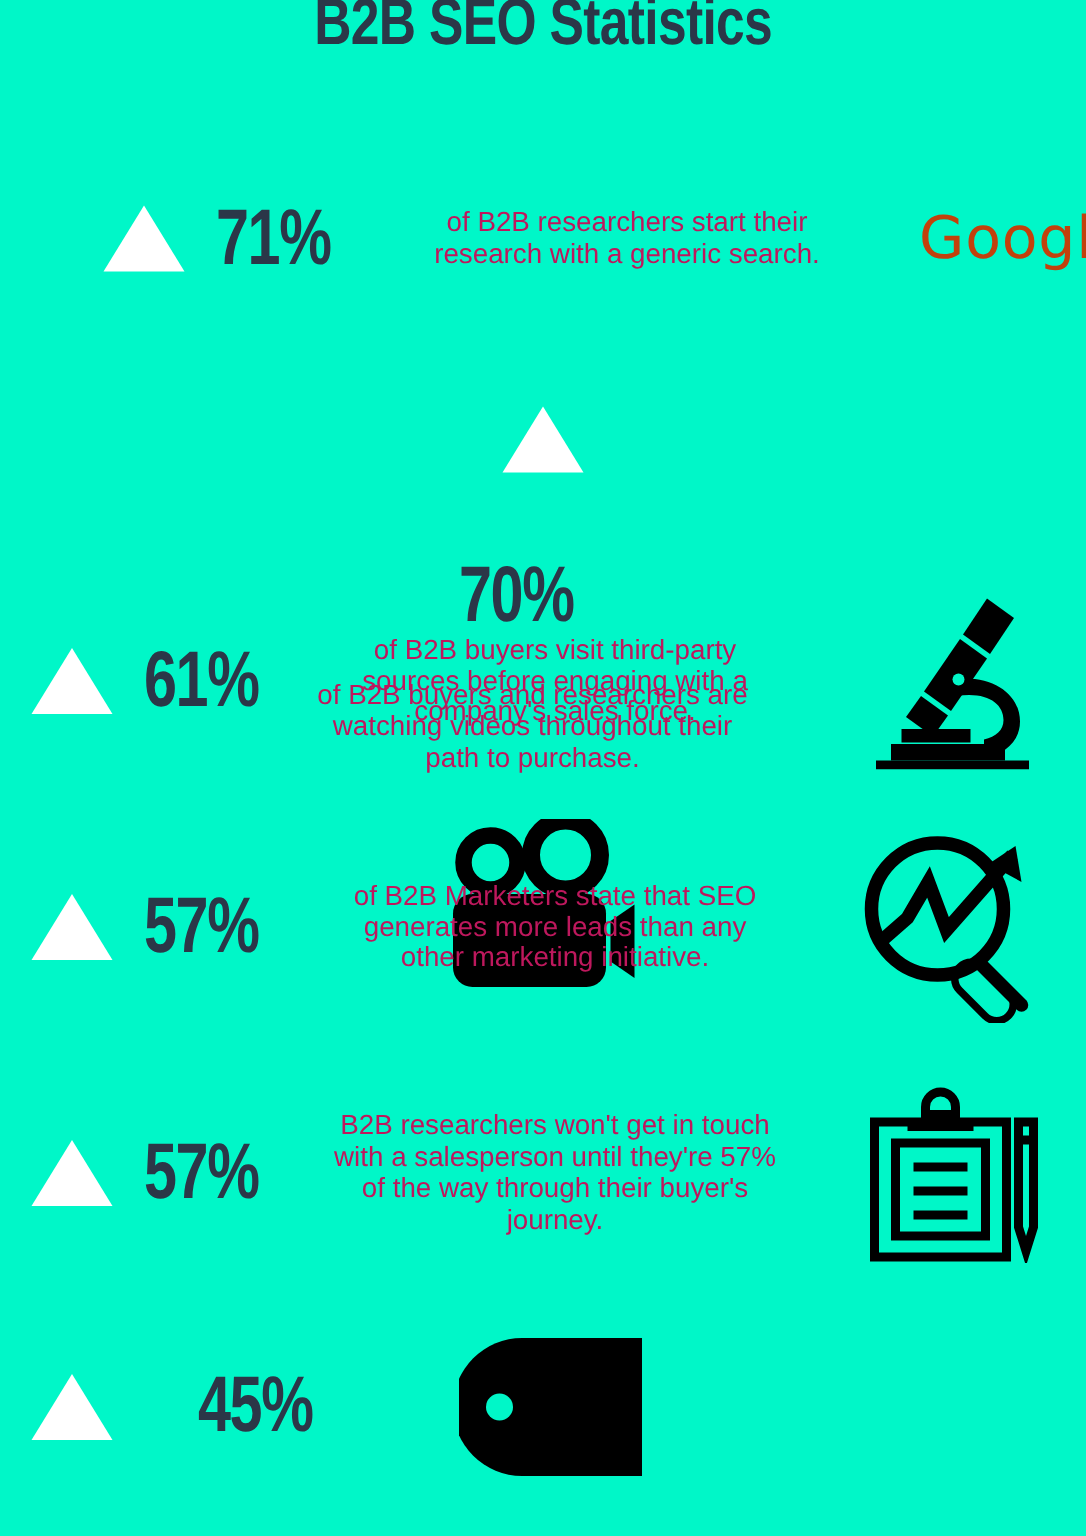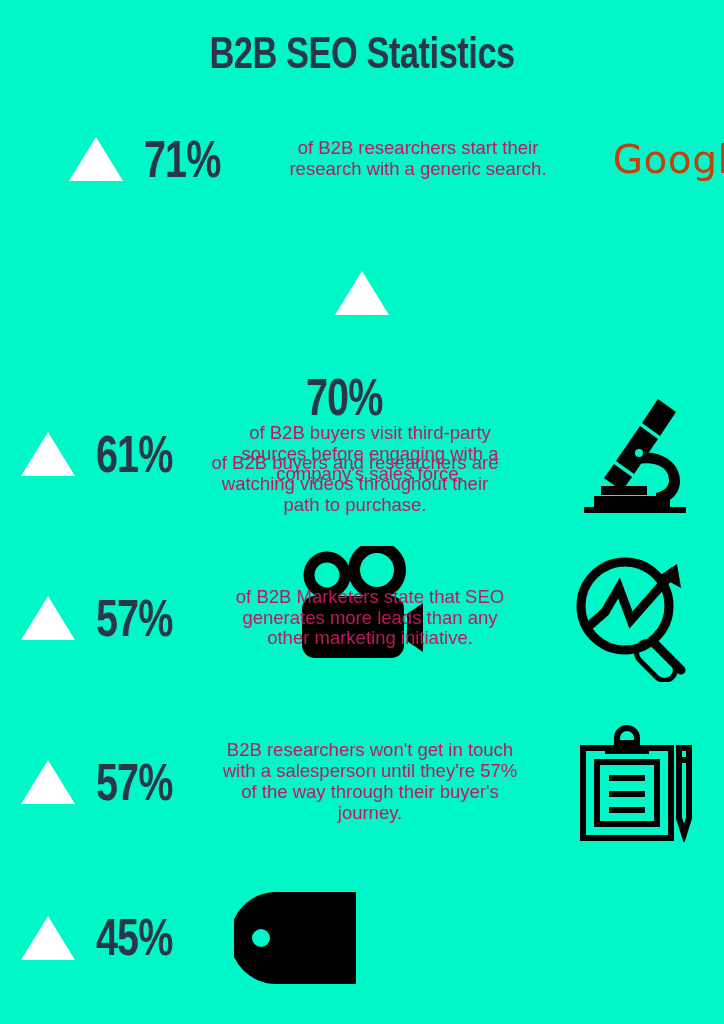--- a/index.html
+++ b/index.html
@@ -25,21 +25,20 @@
   }
 
   
   .title-wrap {
     position: absolute;
     top: 0;
     left: 0;
     width: 724px;
     height: 108px;
     display: flex;
-    align-items: center;
     justify-content: center;
   }
   .title {
     font-family: "Liberation Sans", sans-serif;
     font-weight: bold;
     font-size: 37px;
     letter-spacing: -0.5px;
     color: #2b3748;
     transform: scaleX(0.93) scaleY(1.18);
     transform-origin: center center;
@@ -119,21 +118,21 @@
     letter-spacing: 0.5px;
     white-space: nowrap;
   }
 
   
   #row-1 { top: 113px; height: 92px; margin-left: 48px; }
   #row-2 { top: 245px; height: 120px; flex-direction: column; }
   #row-3 { top: 394px; height: 120px; }
   #row-4 { top: 548px; height: 140px; }
   #row-5 { top: 712px; height: 140px; }
-  #row-6 { top: 875px; height: 125px; }
+  #row-6 { top: 875px; height: 125px; gap: 36px; }
 </style>
 </head>
 <body>
 
 <div id="infographic">
 
   <div class="title-wrap">
     <div class="title">B2B SEO Statistics</div>
   </div>
 

